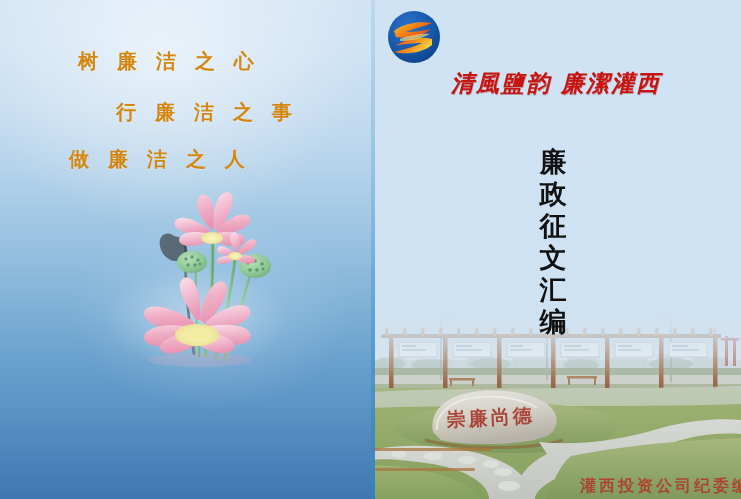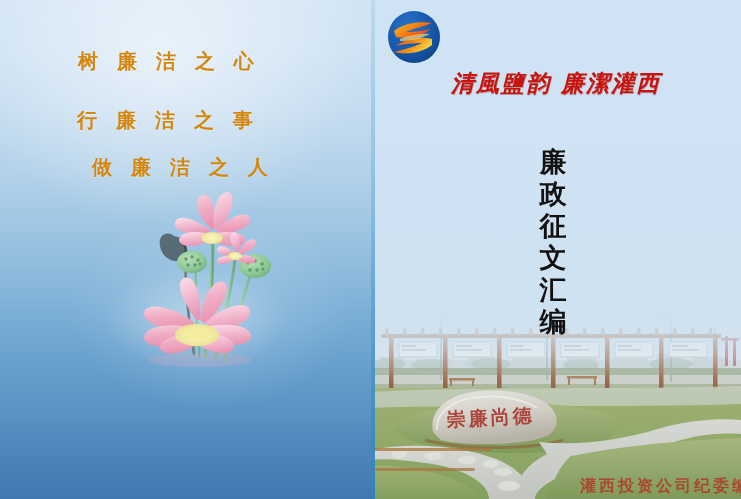--- a/index.html
+++ b/index.html
@@ -40,22 +40,22 @@
     position:absolute;left:0;top:48px;width:371px;
     color:#d4870f;
     font-family:"DejaVu Sans","Liberation Sans",sans-serif;
     font-weight:700;
     font-size:20px;
     letter-spacing:6px;
     text-shadow:0 1px 1px rgba(255,255,255,.35);
   }
   .slogan .line{display:block;white-space:nowrap;}
   .slogan .l1{padding-left:78px;}
-  .slogan .l2{padding-left:77px;margin-top:32px;}
-  .slogan .l3{padding-left:92px;margin-top:20px;}
+  .slogan .l2{padding-left:116px;margin-top:24px;}
+  .slogan .l3{padding-left:69px;margin-top:20px;}
 
   .lotus-art{position:absolute;left:96px;top:188px;width:210px;height:180px;}
   .lotus-art svg{display:block;width:100%;height:100%;}
 
   
   .right-panel{
     position:absolute;left:371px;top:0;width:370px;height:499px;overflow:hidden;
     background:linear-gradient(180deg,
       #cfe3f4 0%,
       #cfe3f4 28%,

